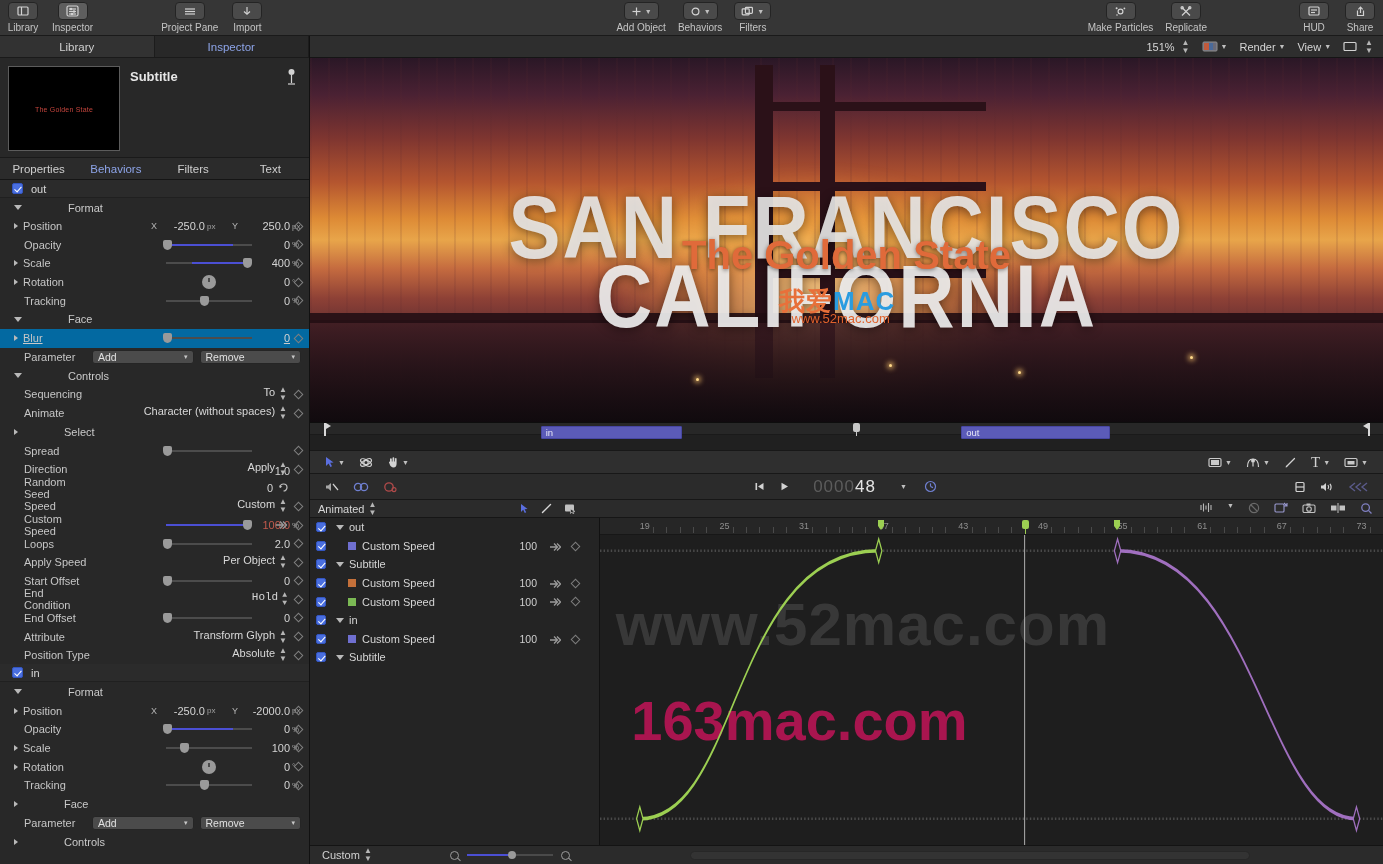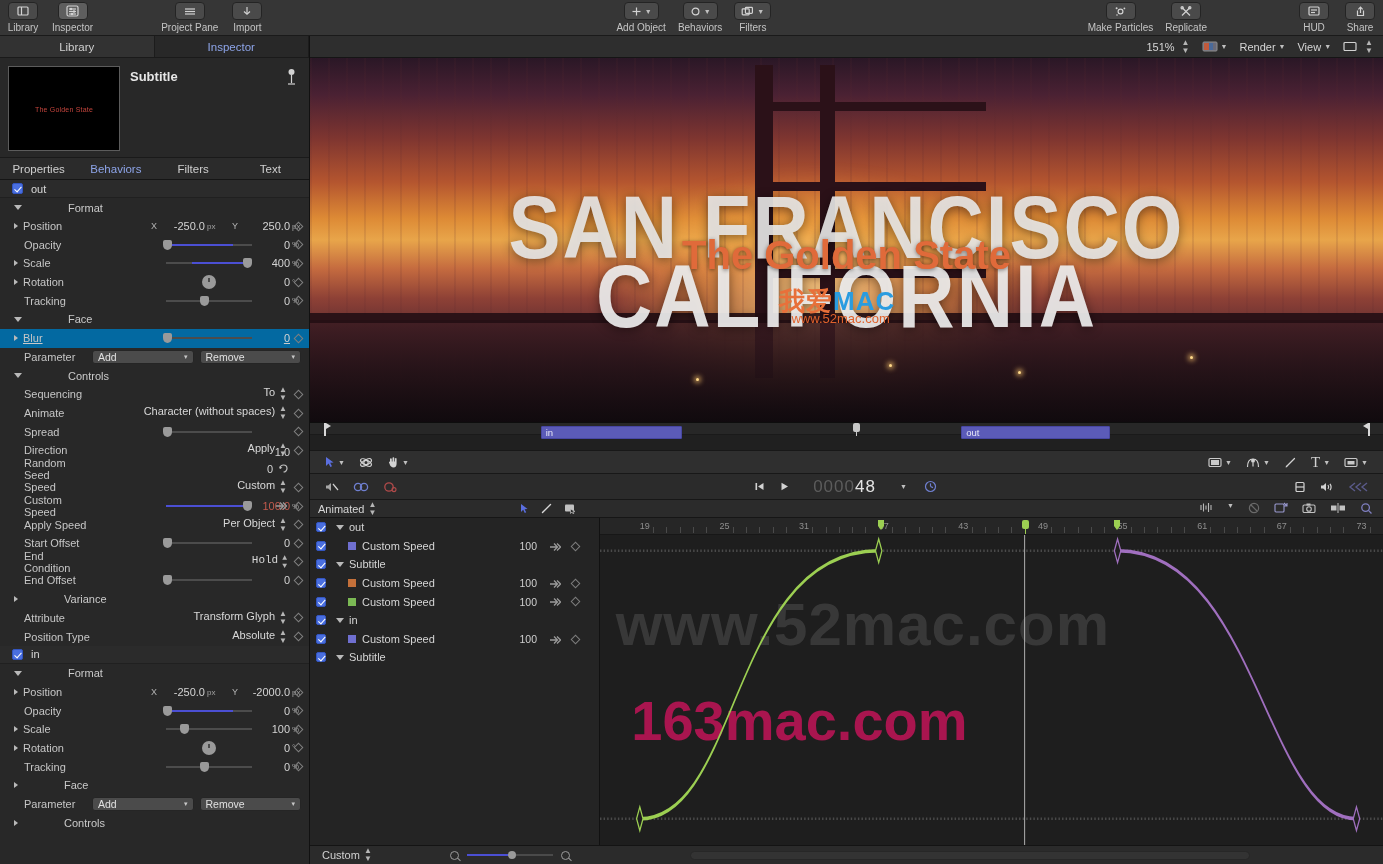--- a/index.html
+++ b/index.html
@@ -546,20 +546,24 @@
           <div class="row">
             <span class="r-label ind">Animate</span>
             <div class="r-mid">
               <div class="popup-inline" style="flex: 1 1 0%; padding-right: 18px;">
                 <span>Character (without spaces)</span>
                 <span class="stepper">▲<br>▼</span>
               </div>
             </div>
             <div class="r-kf"></div>
           </div>
+          <div class="sect">
+            <div class="tri"></div>
+            <span class="sect-name">Select</span>
+          </div>
           <div class="row">
             <span class="r-label ind">Spread</span>
             <div class="r-mid">
               <div class="slider">
                 <div class="track"></div>
                 <div class="knob" style="left: 2%;"></div>
               </div>
               <span class="r-val" style="min-width: 34px; margin-top: 40px;">1.0</span>
               <span class="r-unit"></span>
             </div>
@@ -610,20 +614,32 @@
             </div>
             <span class="arrow-ic">
               <svg width="12" height="10" viewBox="0 0 12 10">
                 <path d="M1 5 L8 5 M5 1.5 L8.5 5 L5 8.5" fill="none" stroke="#9a9a9a" stroke-width="1.3"></path>
                 <path d="M8 1.5 L11.5 5 L8 8.5" fill="none" stroke="#9a9a9a" stroke-width="1.3"></path>
               </svg>
             </span>
             <div class="r-kf"></div>
           </div>
           <div class="row">
+            <span class="r-label ind">Loops</span>
+            <div class="r-mid">
+              <div class="slider">
+                <div class="track"></div>
+                <div class="knob" style="left: 2%;"></div>
+              </div>
+              <span class="r-val" style="min-width: 34px;">2.0</span>
+              <span class="r-unit"></span>
+            </div>
+            <div class="r-kf"></div>
+          </div>
+          <div class="row">
             <span class="r-label ind">Apply Speed</span>
             <div class="r-mid">
               <div class="popup-inline" style="flex: 1 1 0%; padding-right: 18px;">
                 <span>Per Object</span>
                 <span class="stepper">▲<br>▼</span>
               </div>
             </div>
             <div class="r-kf"></div>
           </div>
           <div class="row">
@@ -652,24 +668,20 @@
             <span class="r-label ind">End Offset</span>
             <div class="r-mid">
               <div class="slider">
                 <div class="track"></div>
                 <div class="knob" style="left: 2%;"></div>
               </div>
               <span class="r-val" style="min-width: 34px;">0</span>
               <span class="r-unit"></span>
             </div>
             <div class="r-kf"></div>
-          </div>
-          <div class="sect">
-            <div class="tri"></div>
-            <span class="sect-name">Variance</span>
           </div>
           <div class="row">
             <span class="r-label ind">Attribute</span>
             <div class="r-mid">
               <div class="popup-inline" style="flex: 1 1 0%; padding-right: 18px;">
                 <span>Transform Glyph</span>
                 <span class="stepper">▲<br>▼</span>
               </div>
             </div>
             <div class="r-kf"></div>

